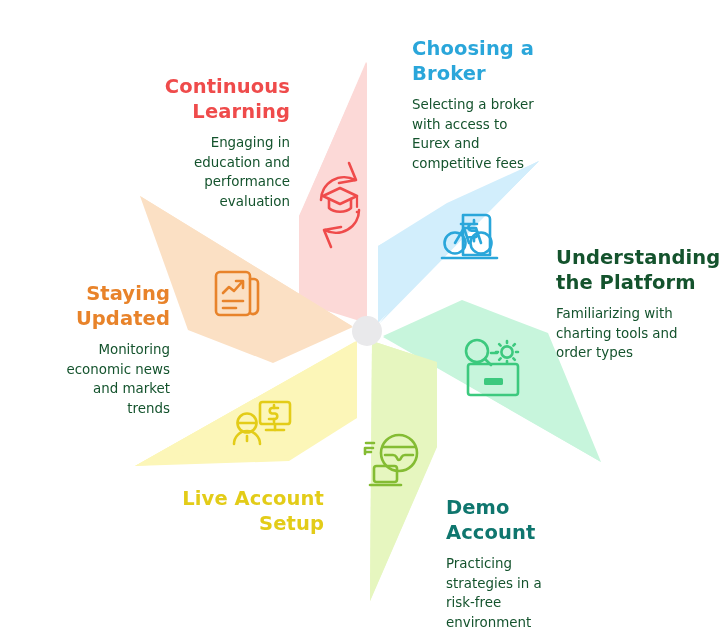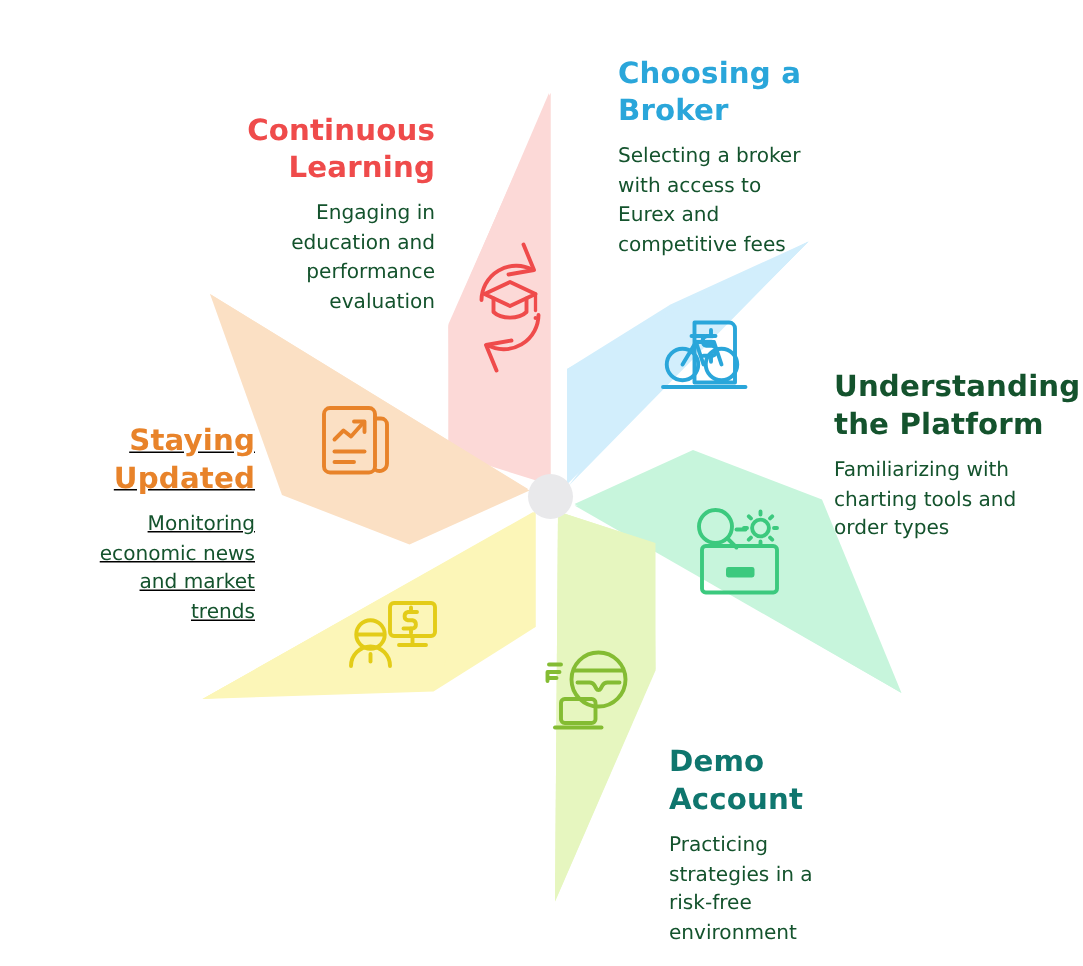--- a/index.html
+++ b/index.html
@@ -34,21 +34,21 @@
   }
   .ta-r{text-align:right;}
   .ta-l{text-align:left;}
 
   
   #blk-continuous{left:150px;top:30px;width:140px;margin-top:44px;}
   #blk-broker{left:412px;top:36px;width:150px;}
   #blk-platform{left:556px;top:245px;width:166px;}
   #blk-demo{left:446px;top:495px;width:150px;}
   #blk-live{left:160px;top:486px;width:164px;}
-  #blk-staying{left:52px;top:281px;width:118px;text-decoration:underline;}
+  #blk-staying{left:52px;top:281px;width:118px;}
 </style>
 </head>
 <body>
 
 <div id="stage">
 
   <svg id="pinwheel" viewBox="0 0 722 644">
 
     <path d="M367,62 L367,322 L300,301 L299,217 Z" fill="#fcd9d7"></path>
     <path d="M367,62 L367,322 L299,301 L299,216 Z" fill="#fcd9d7"></path>
@@ -171,20 +171,22 @@
   <div class="block ta-l" id="blk-demo">
     <h2 class="heading" style="color:#0f766e">Demo
 Account</h2>
     <p class="body">Practicing
 strategies in a
 risk-free
 environment</p>
   </div>
 
   <div class="block ta-r" id="blk-live">
+    <h2 class="heading" style="color:#e3cc18">Live Account
+Setup</h2>
   </div>
 
   <div class="block ta-r" id="blk-staying">
     <h2 class="heading" style="color:#e8832a">Staying
 Updated</h2>
     <p class="body">Monitoring
 economic news
 and market trends</p>
   </div>
 

